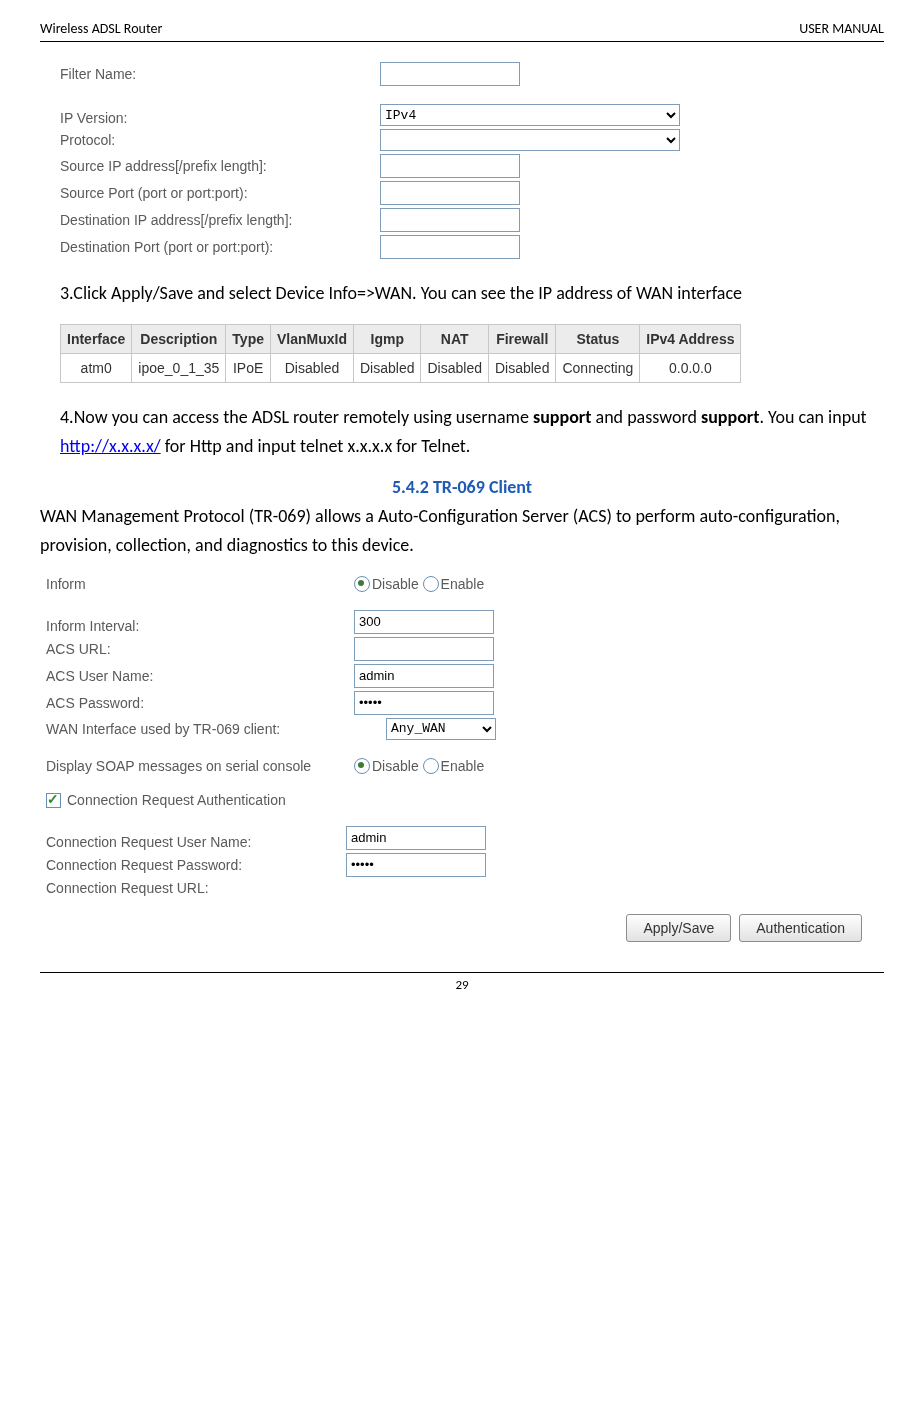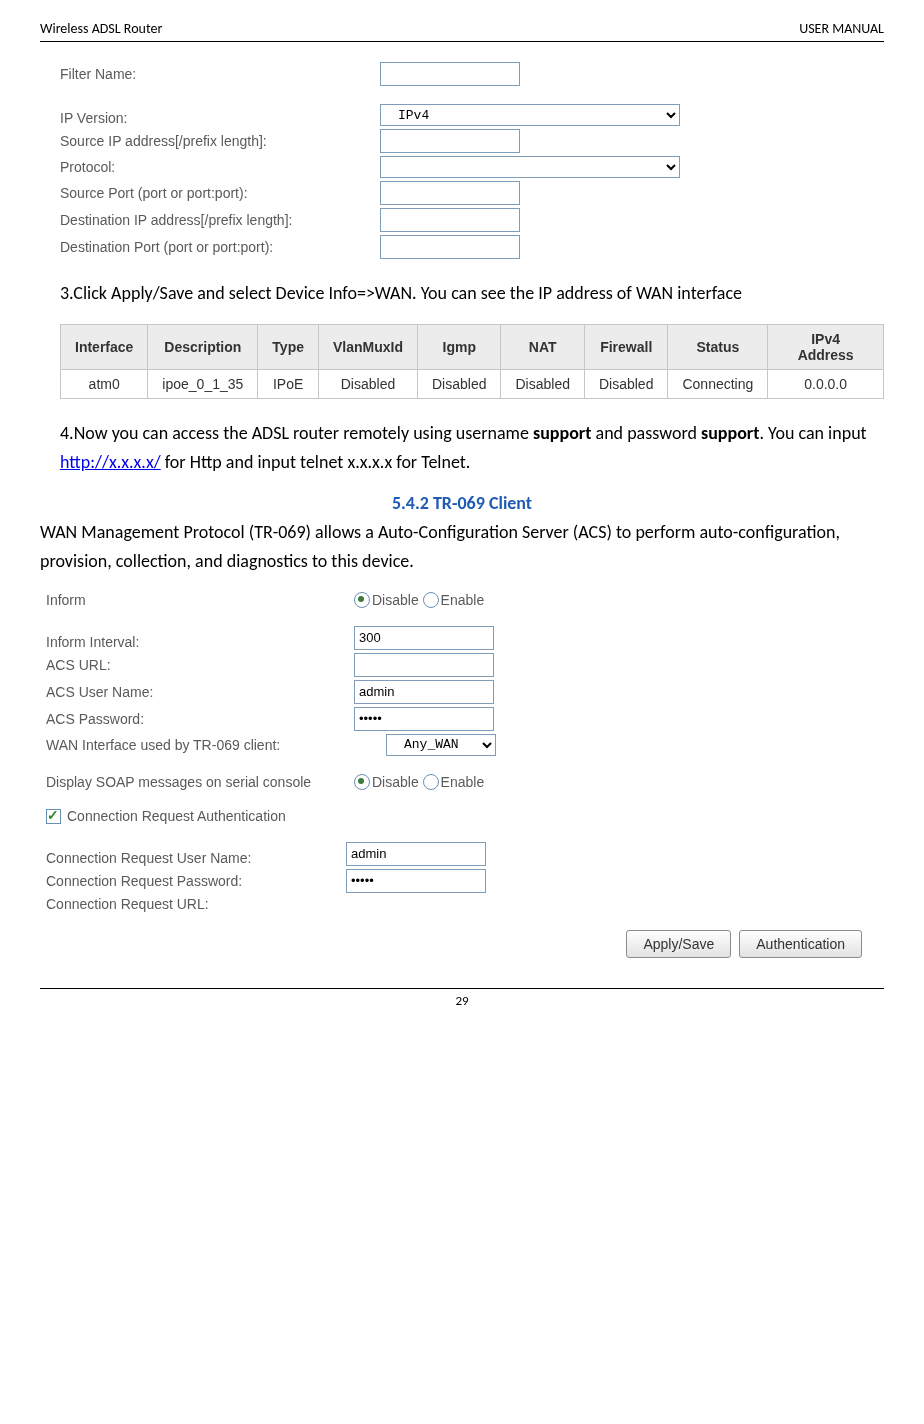--- a/index.html
+++ b/index.html
@@ -46,21 +46,20 @@
     font-family: Tahoma, Arial, sans-serif;
     font-size: 13px;
     padding: 1px 4px;
   }
   .sel {
     border: 1px solid #7f9db9;
     height: 22px;
     background: #fff;
     font-family: "Courier New", monospace;
     font-size: 13px;
-    padding-left: 13px;
   }
   .sel.wide { width: 300px; }
   .body-text {
     font-size: 18px;
     line-height: 1.6;
     margin: 20px 0 16px 20px;
   }
   .body-text .b { font-weight: bold; }
   .body-text a { color: #0000ee; text-decoration: underline; }
   .h542 {
@@ -72,21 +71,21 @@
   }
   .wan-table {
     border-collapse: collapse;
     margin-left: 20px;
     font-family: Tahoma, Arial, sans-serif;
     font-size: 14px;
     color: #333;
   }
   .wan-table th, .wan-table td {
     border: 1px solid #c7c7c7;
-    padding: 6px 14px;
+    padding: 6px 6px;
     text-align: center;
   }
   .wan-table th {
     background: #ececec;
     font-weight: bold;
     color: #333;
   }
   .radio-row { display: inline-flex; align-items: center; gap: 0; }
   .radio {
     width: 14px; height: 14px; border-radius: 50%;
@@ -139,28 +138,28 @@
       <span class="fl">Filter Name:</span>
       <input class="txt-in" value="" style="">
     </div>
     <div class="form-row extra-gap">
       <span class="fl">IP Version:</span>
       <select class="sel wide">
         <option>IPv4</option>
       </select>
     </div>
     <div class="form-row">
-      <span class="fl">Source IP address[/prefix length]:</span>
-      <input class="txt-in" value="" style="">
-    </div>
-    <div class="form-row">
       <span class="fl">Protocol:</span>
       <select class="sel wide">
         <option></option>
       </select>
+    </div>
+    <div class="form-row">
+      <span class="fl">Source IP address[/prefix length]:</span>
+      <input class="txt-in" value="" style="">
     </div>
     <div class="form-row">
       <span class="fl">Source Port (port or port:port):</span>
       <input class="txt-in" value="" style="">
     </div>
     <div class="form-row">
       <span class="fl">Destination IP address[/prefix length]:</span>
       <input class="txt-in" value="" style="">
     </div>
     <div class="form-row">

